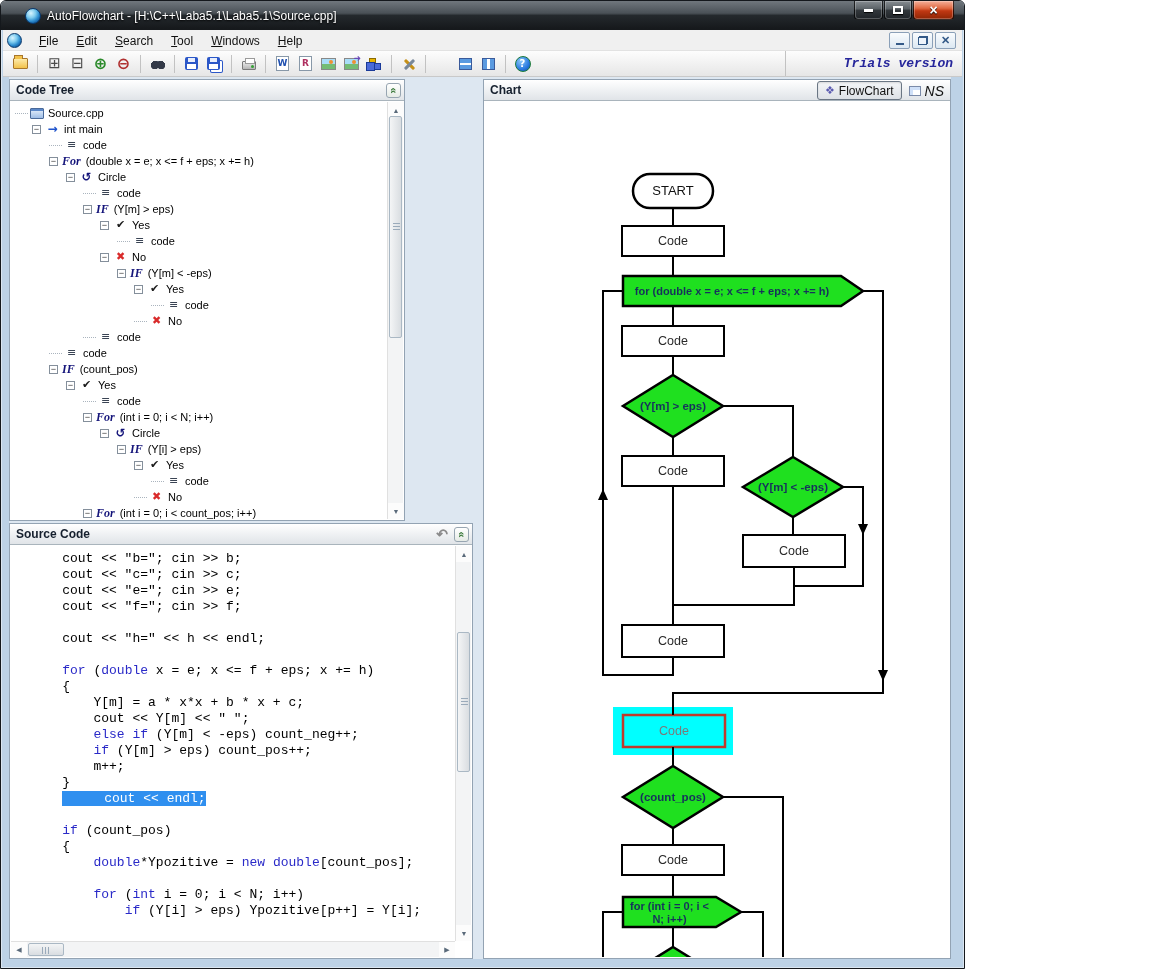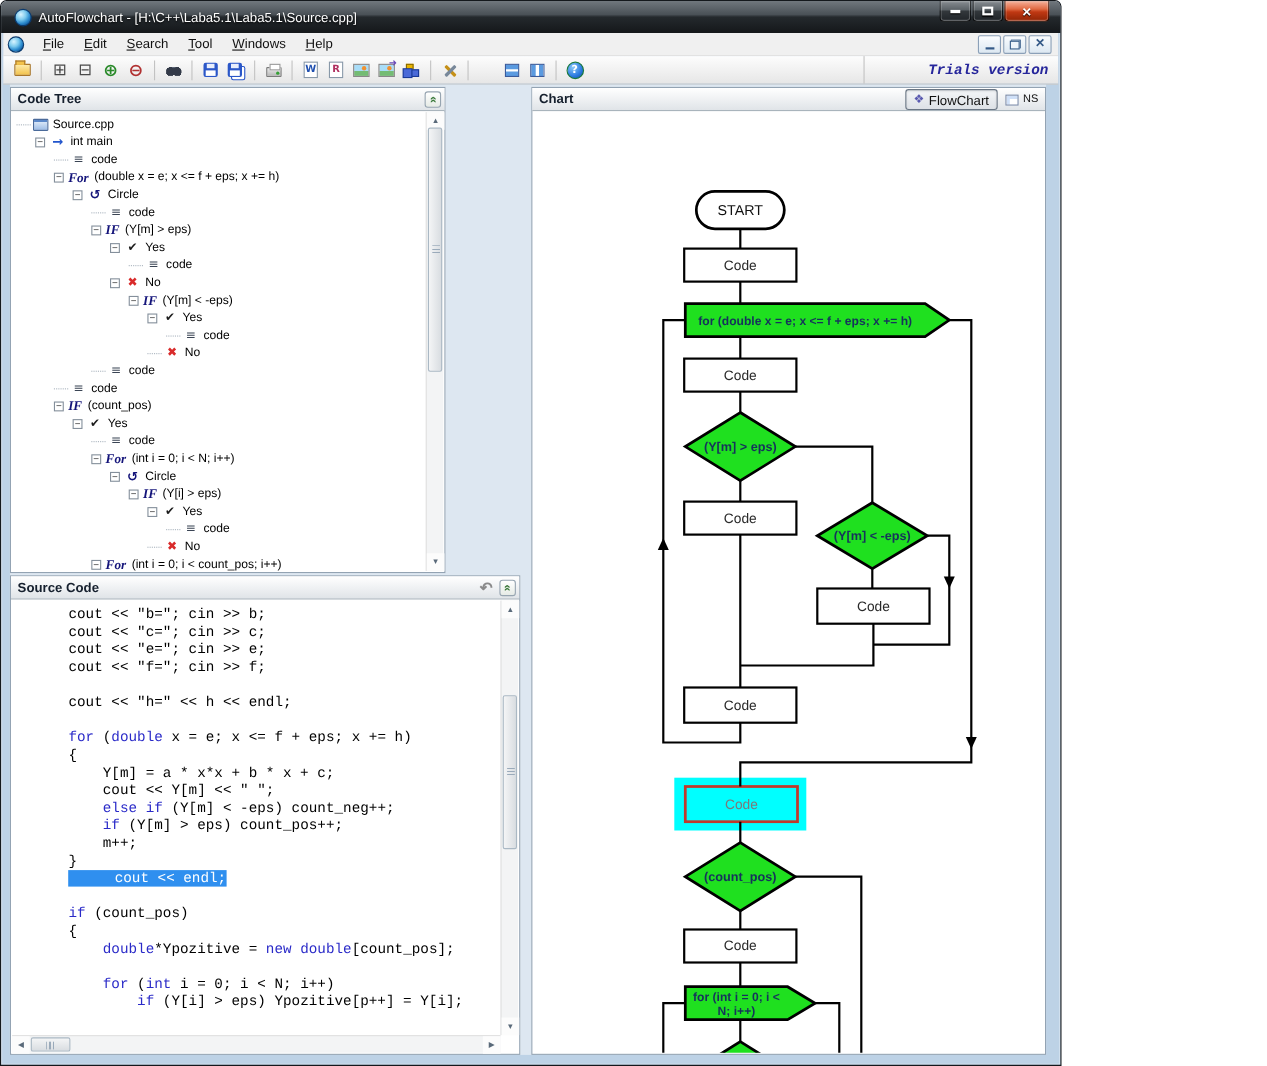--- a/index.html
+++ b/index.html
@@ -5,21 +5,21 @@
   * { margin:0; padding:0; box-sizing:border-box; }
   html,body { width:1152px; height:969px; overflow:hidden; background:#fff;
     font-family:"Liberation Sans", sans-serif; }
   .window { position:absolute; left:0; top:0; width:965px; height:969px;
     background:#bdd2e6; border:1px solid #14181c; border-radius:6px 6px 0 0;
     box-shadow: inset 0 0 0 1px rgba(255,255,255,.45); }
 
   
   .titlebar { position:relative; height:29px; border-radius:5px 5px 0 0;
     background:linear-gradient(#70777d,#4a5157 42%,#24292d 50%,#16191c 95%);
-    display:flex; align-items:center; padding-left:12px; }
+    display:flex; align-items:center; padding-left:24px; }
   .titlebar .title { color:#fff; font-size:12px; margin-left:6px;
     text-shadow:0 1px 2px #000; }
   .globe { width:16px; height:16px; border-radius:50%; flex:0 0 auto;
     background:radial-gradient(circle at 35% 30%, #d8f4ff, #7ecbee 35%, #2f8ed0 60%, #0c4f93 85%);
     border:1px solid #0a3a6e; }
   .winbtns { position:absolute; right:10px; top:0; display:flex; }
   .winbtn { height:19px; border:1px solid rgba(0,0,0,.75); border-top:none;
     border-radius:0 0 4px 4px; display:flex; align-items:center; justify-content:center;
     background:linear-gradient(#878d92,#5a6166 45%,#33383c 50%,#202428);
     box-shadow: inset 0 0 0 1px rgba(255,255,255,.25); margin-left:1px; }
@@ -192,22 +192,22 @@
     background:repeating-linear-gradient(90deg,#9aaaba 0 1px,transparent 1px 3px); }
 
   
   #panel-chart .panel-header { padding-right:4px; }
   .chart-hdr-btns { position:absolute; right:4px; top:1px; height:19px; display:flex;
     align-items:center; gap:5px; }
   .flow-btn { height:19px; border:1px solid #6a7684; border-radius:3px; padding:0 7px;
     background:linear-gradient(#f4f6f8,#dde1e6); display:flex; align-items:center;
     gap:4px; font-size:12px; color:#111; box-shadow:inset 0 1px 2px rgba(0,0,0,.12); }
   .flow-btn .fc-icon { color:#5a5ab0; font-size:11px; }
-  .ns-btn { display:flex; align-items:center; gap:4px; font-size:10px; color:#111;
-    padding:0 2px; }
+  .ns-btn { display:flex; align-items:center; gap:4px; font-size:14px; color:#111;
+    padding:0 2px;font-style:italic; }
   .ns-grid-icon { width:12px; height:10px; border:1px solid #7a8aa8; background:#fff;
     box-shadow:inset 0 3px #cfe0f8, inset 3px 0 #cfe0f8; }
   .chart-content { position:absolute; left:1px; right:1px; top:22px; bottom:1px;
     background:#fff; overflow:hidden;border-radius:13px; }
 </style>
 </head>
 <body>
 
 <div class="window">
 

